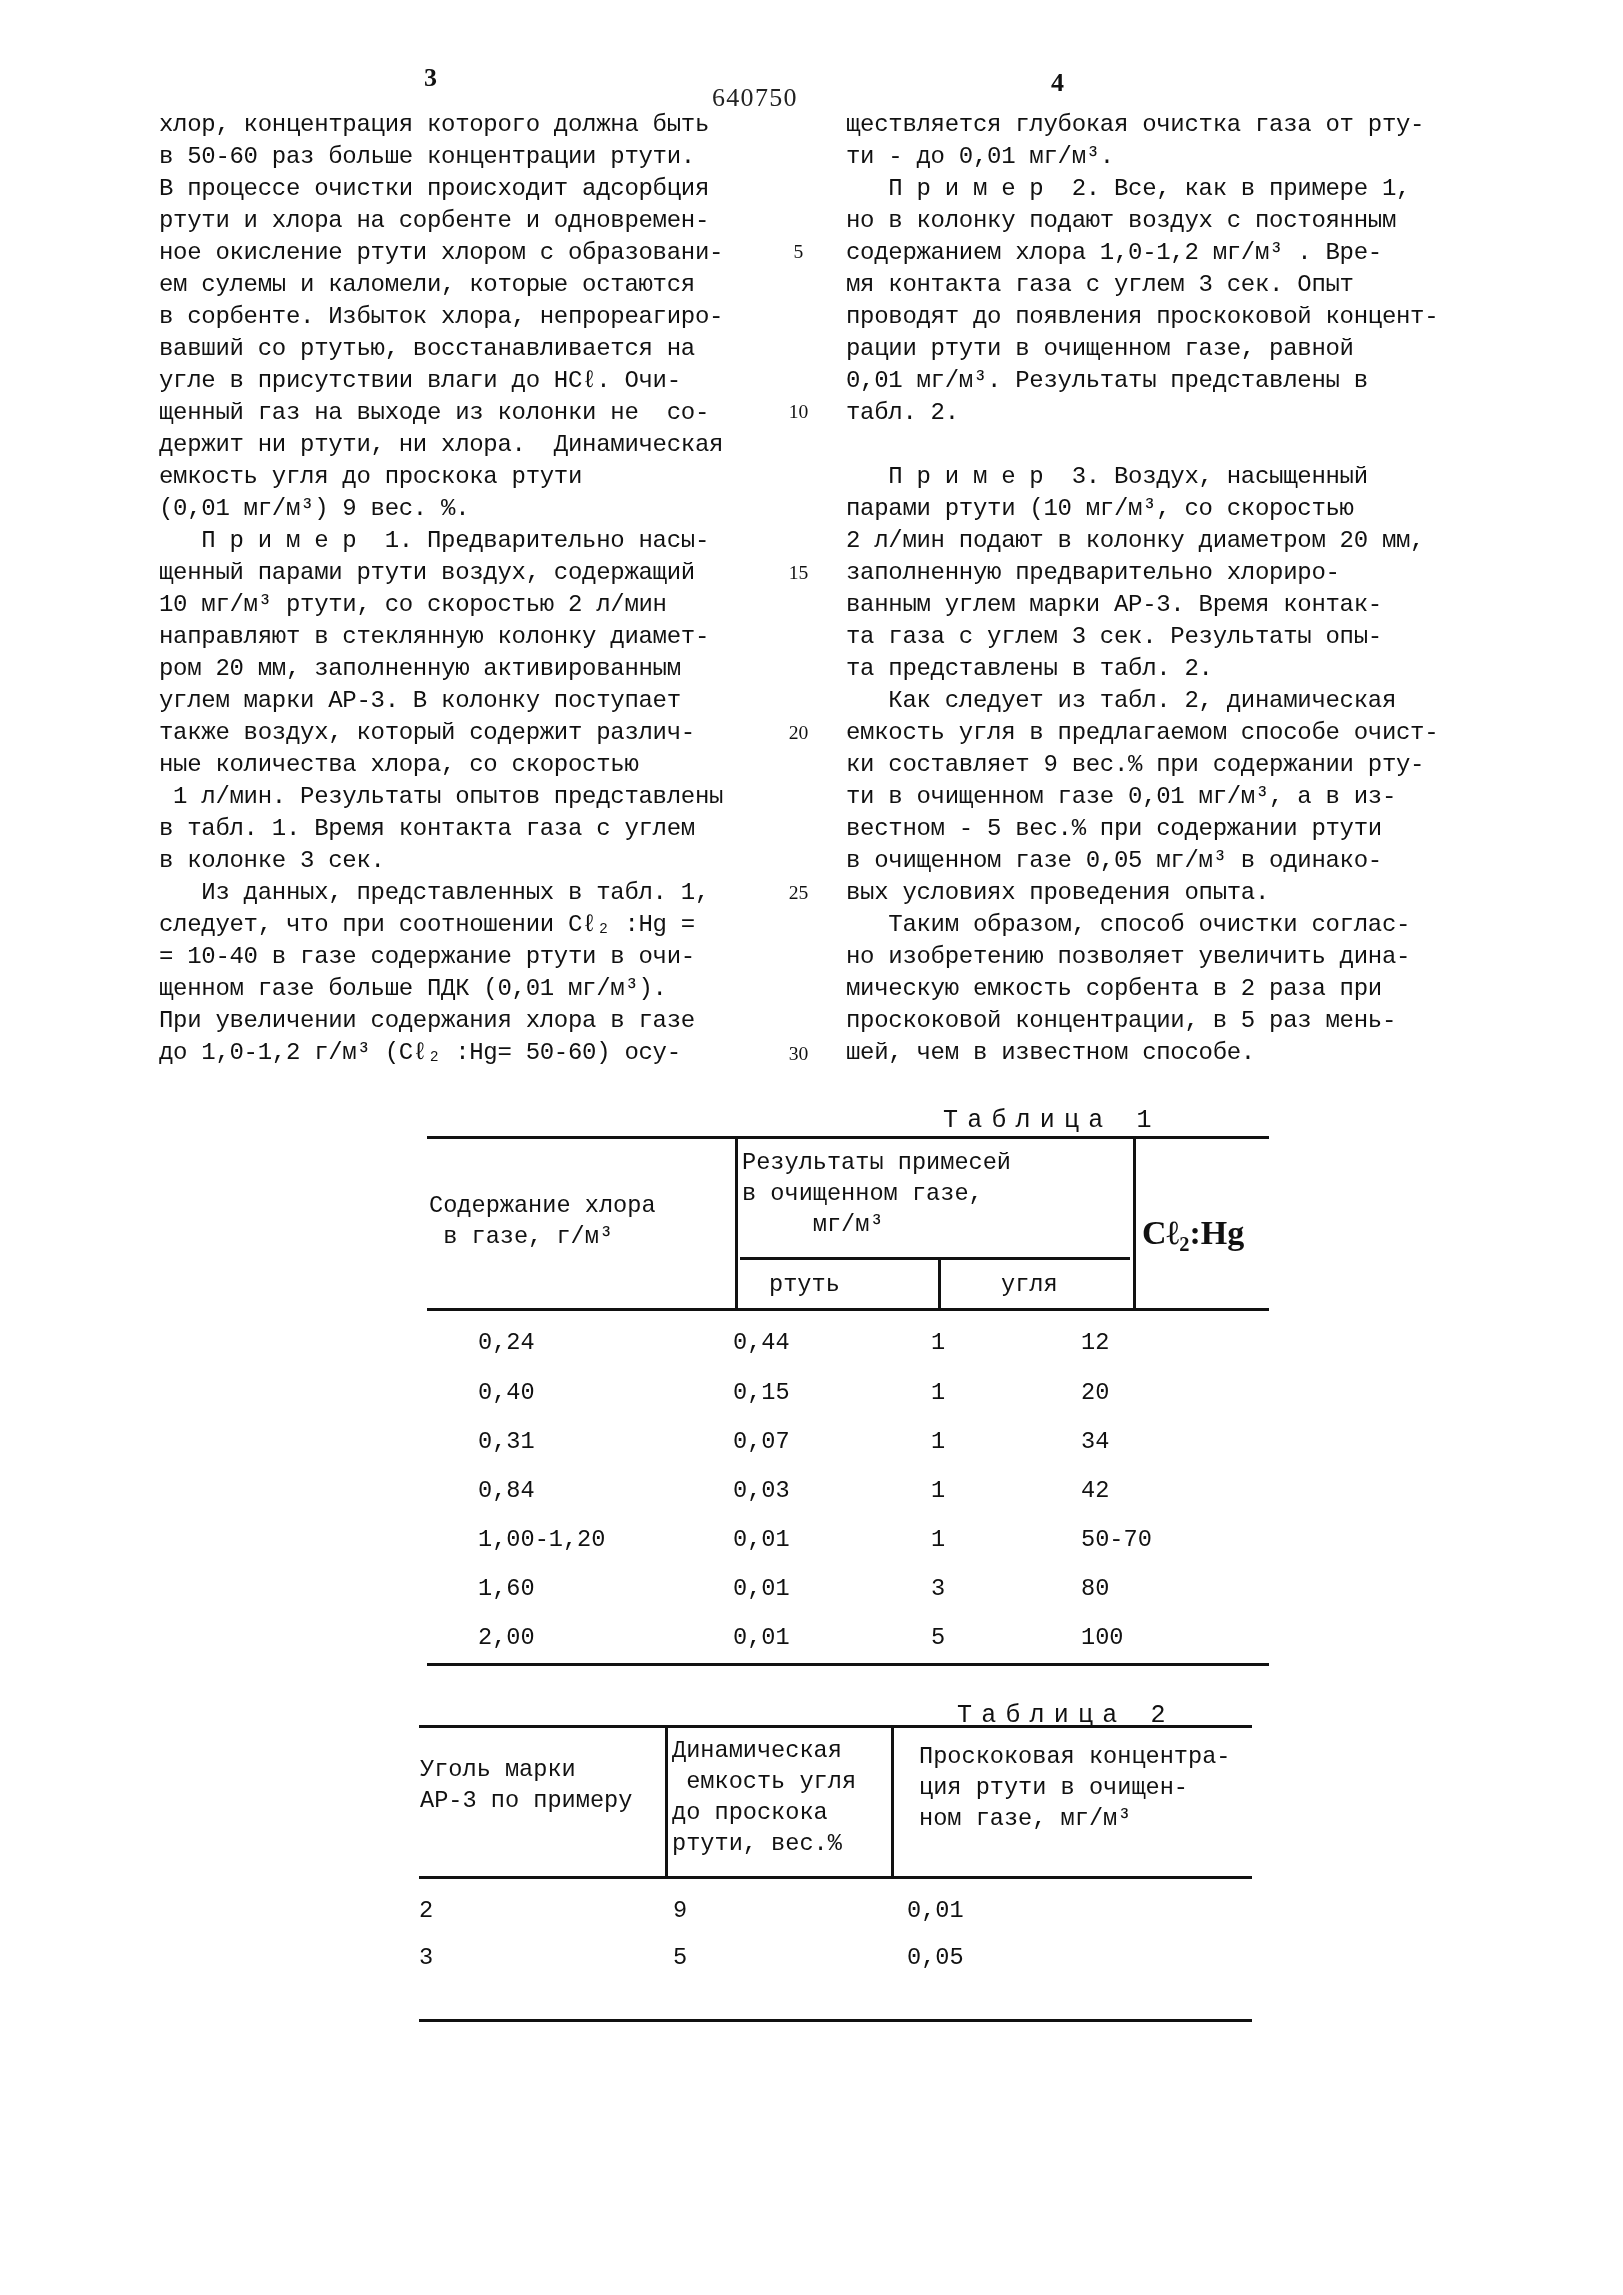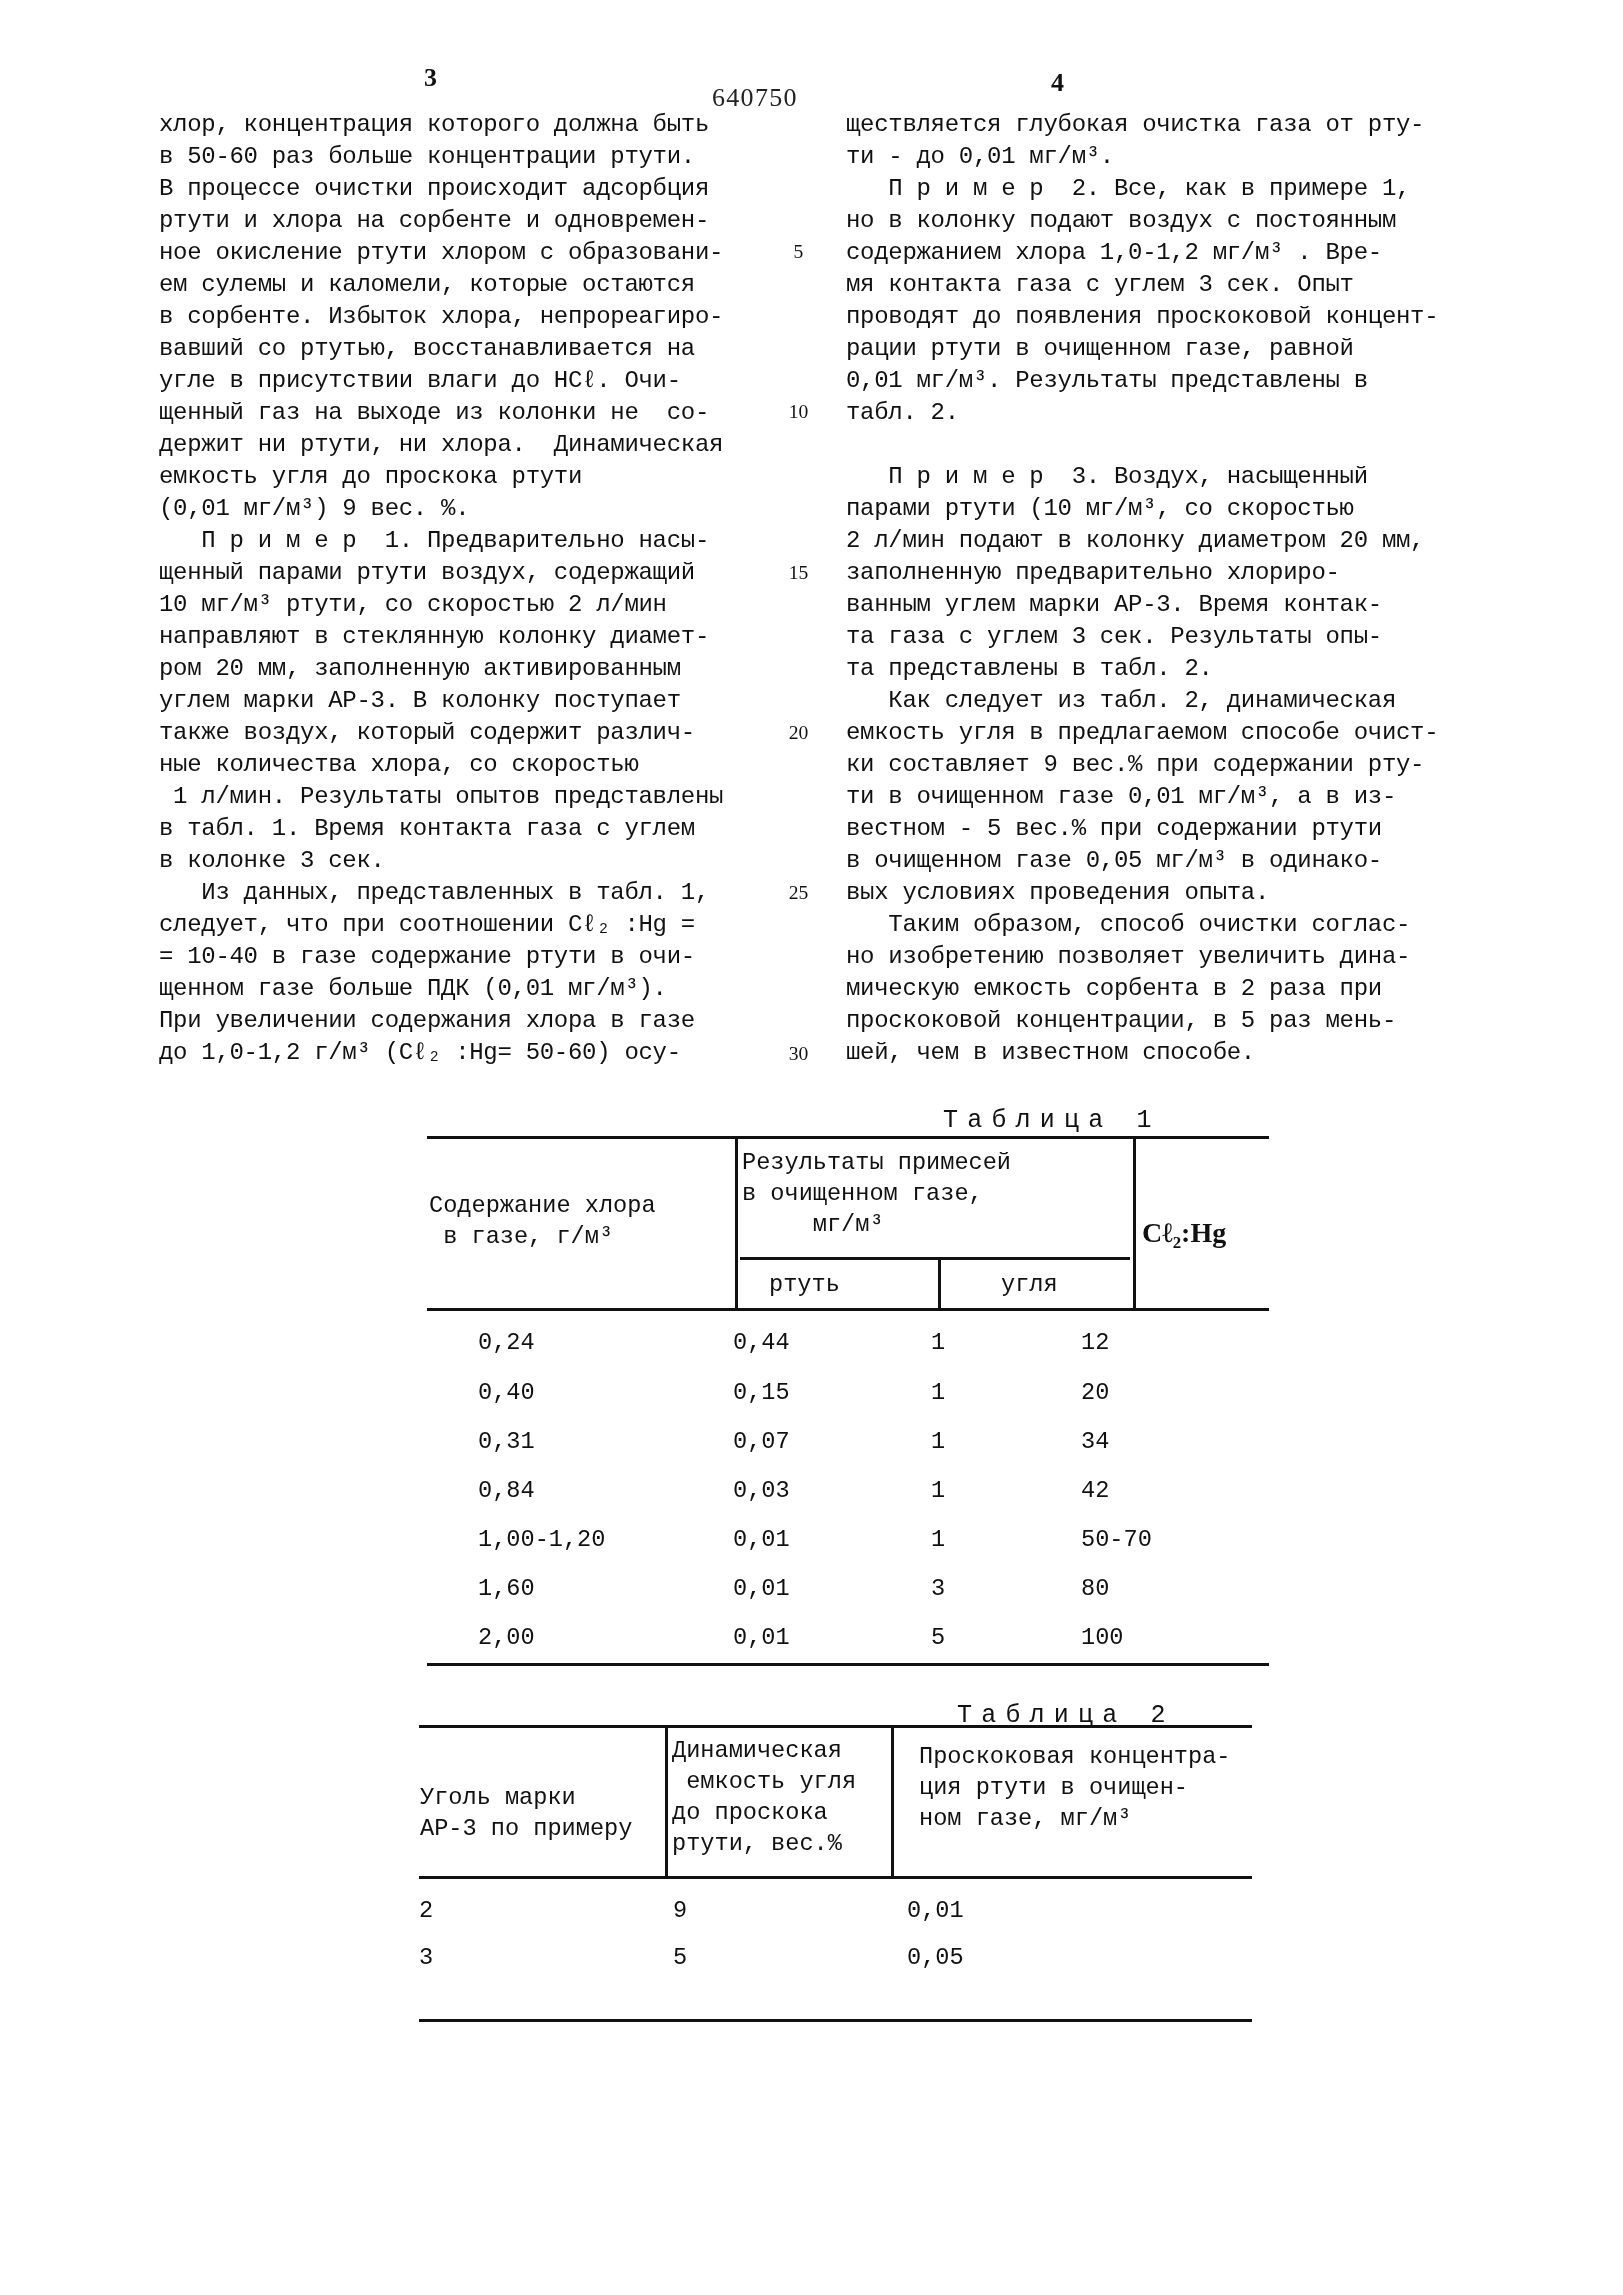--- a/index.html
+++ b/index.html
@@ -18,21 +18,21 @@
   .col .ln { display: block; height: 32px; }
   .lineno {
     position: absolute; font-family: "Liberation Serif", serif; font-size: 19.6px;
     width: 39px; text-align: center;
   }
   .rule { position: absolute; background: #111; height: 3.3px; }
   .vrule { position: absolute; background: #111; width: 2.6px; }
   .ttitle { position: absolute; font-size: 25px; letter-spacing: 9.2px; }
   .cell { position: absolute; font-size: 23.6px; line-height: 31px; white-space: pre; }
   .ctr { }
-  .ratio { font-family: "Liberation Serif", serif; font-weight: bold; font-size: 28px; }
+  .ratio { font-family: "Liberation Serif", serif; font-weight: bold; font-size: 34px; }
 </style>
 </head>
 <body>
 
 <div class="abs pnum" style="left:424px; top:63px;">3</div>
 <div class="abs docnum" style="left:712px; top:83px;">640750</div>
 <div class="abs pnum" style="left:1051px; top:68px;">4</div>
 
 <div class="col" style="left:159px; top:109px; width:628px;" id="leftcol"><span class="ln">хлор, концентрация которого должна быть</span><span class="ln">в 50-60 раз больше концентрации ртути.</span><span class="ln">В процессе очистки происходит адсорбция</span><span class="ln">ртути и хлора на сорбенте и одновремен-</span><span class="ln">ное окисление ртути хлором с образовани-</span><span class="ln">ем сулемы и каломели, которые остаются</span><span class="ln">в сорбенте. Избыток хлора, непрореагиро-</span><span class="ln">вавший со ртутью, восстанавливается на</span><span class="ln">угле в присутствии влаги до НСℓ. Очи-</span><span class="ln">щенный газ на выходе из колонки не  со-</span><span class="ln">держит ни ртути, ни хлора.  Динамическая</span><span class="ln">емкость угля до проскока ртути</span><span class="ln">(0,01 мг/м³) 9 вес. %.</span><span class="ln">   П р и м е р  1. Предварительно насы-</span><span class="ln">щенный парами ртути воздух, содержащий</span><span class="ln">10 мг/м³ ртути, со скоростью 2 л/мин</span><span class="ln">направляют в стеклянную колонку диамет-</span><span class="ln">ром 20 мм, заполненную активированным</span><span class="ln">углем марки АР-3. В колонку поступает</span><span class="ln">также воздух, который содержит различ-</span><span class="ln">ные количества хлора, со скоростью</span><span class="ln"> 1 л/мин. Результаты опытов представлены</span><span class="ln">в табл. 1. Время контакта газа с углем</span><span class="ln">в колонке 3 сек.</span><span class="ln">   Из данных, представленных в табл. 1,</span><span class="ln">следует, что при соотношении Cℓ₂ :Hg =</span><span class="ln">= 10-40 в газе содержание ртути в очи-</span><span class="ln">щенном газе больше ПДК (0,01 мг/м³).</span><span class="ln">При увеличении содержания хлора в газе</span><span class="ln">до 1,0-1,2 г/м³ (Cℓ₂ :Hg= 50-60) осу-</span></div>
 
@@ -99,21 +99,21 @@
   <div class="rule" style="left:427px; top:1663px; width:842px;"></div>
 </div>
 
 <div>
   <div class="ttitle" style="left:957px; top:1701px;">Таблица 2</div>
   <div class="rule" style="left:419px; top:1725px; width:833px;"></div>
   <div class="vrule" style="left:665px; top:1728px; height:149px;"></div>
   <div class="vrule" style="left:891px; top:1728px; height:149px;"></div>
   <div class="rule" style="left:419px; top:1876px; width:833px;"></div>
 
-  <div class="cell" style="left:420px; top:1754px;margin-top:28px;">Уголь марки
+  <div class="cell" style="left:420px; top:1754px;">Уголь марки
 АР-3 по примеру</div>
   <div class="cell" style="left:672px; top:1735px;">Динамическая
  емкость угля
 до проскока
 ртути, вес.%</div>
   <div class="cell" style="left:919px; top:1741px;">Проскоковая концентра-
 ция ртути в очищен-
 ном газе, мг/м³</div>
 
   <div id="t2rows">

